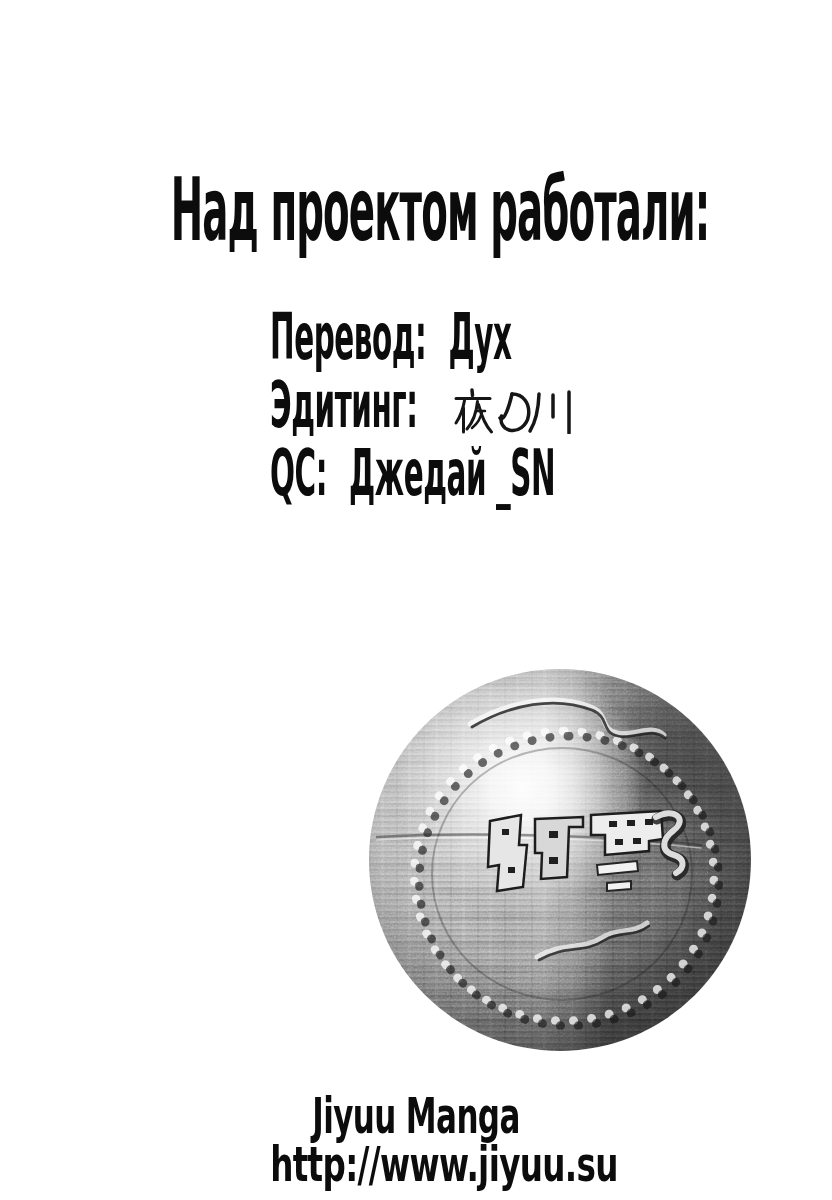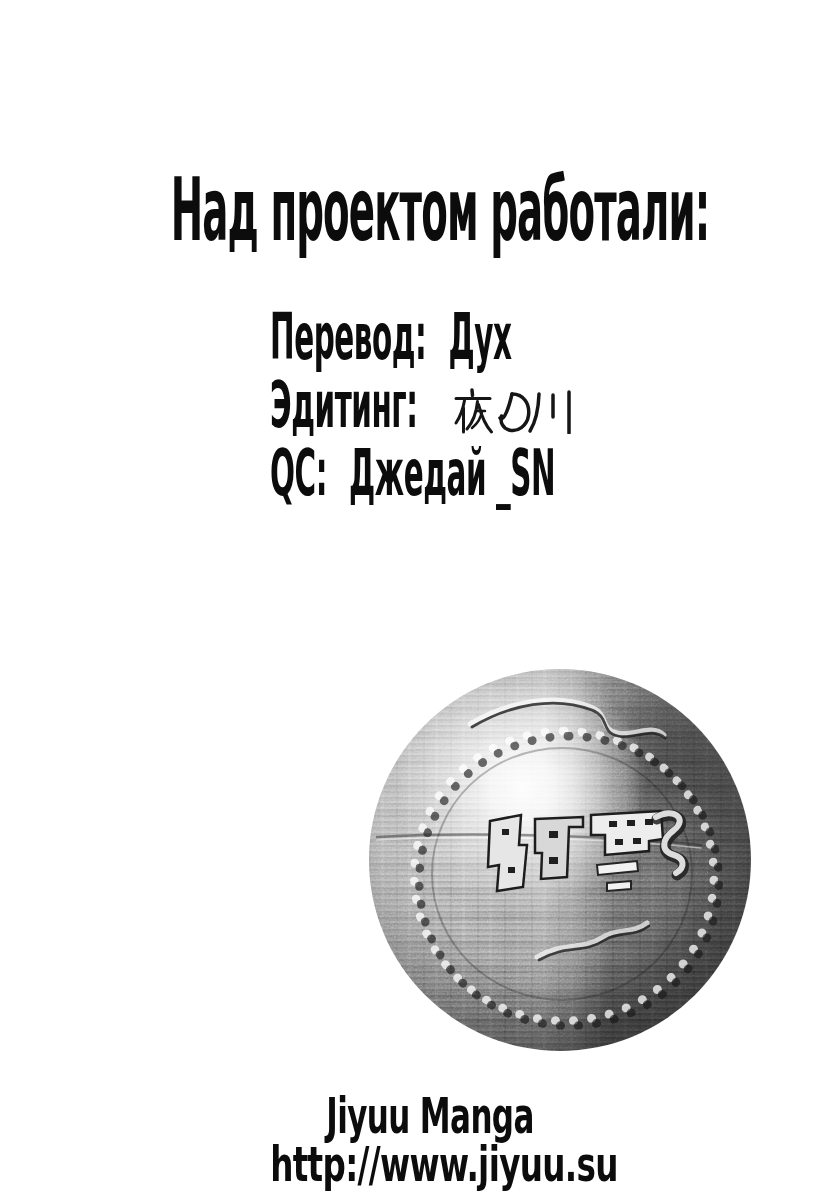--- a/index.html
+++ b/index.html
@@ -34,21 +34,21 @@
   .sphere *{pointer-events:none;}
   .ring{position:absolute;border-radius:50%;}
   .ring-light{left:41px;top:58px;width:290px;height:280px;border:9px dotted rgba(255,255,255,0.75);}
   .ring-dark{left:46px;top:63px;width:290px;height:280px;border:9px dotted rgba(22,22,22,0.62);}
   .ring-inner{left:62px;top:78px;width:258px;height:250px;border:2px solid rgba(20,20,20,0.28);}
   .sphere-overlay{position:absolute;left:0;top:0;}
   .noise{position:absolute;left:0;top:0;mix-blend-mode:overlay;opacity:.55;}
 
   
   .footer-line{position:absolute;transform:translateX(-50%);white-space:nowrap;}
-  .footer-name{left:430px;top:1087px;}
+  .footer-name{left:416px;top:1087px;}
   .footer-name .cond2{font-size:50px;}
   .footer-url{left:444px;top:1136px;}
   .footer-url .cond2{font-size:48px;}
   .cond2{display:inline-block;font-weight:bold;transform:scaleX(0.62);transform-origin:50% 50%;white-space:nowrap;letter-spacing:-1px;}
 </style>
 </head>
 <body>
 
 <div class="title-wrap">
   <span class="title-text">Над проектом работали:</span>

